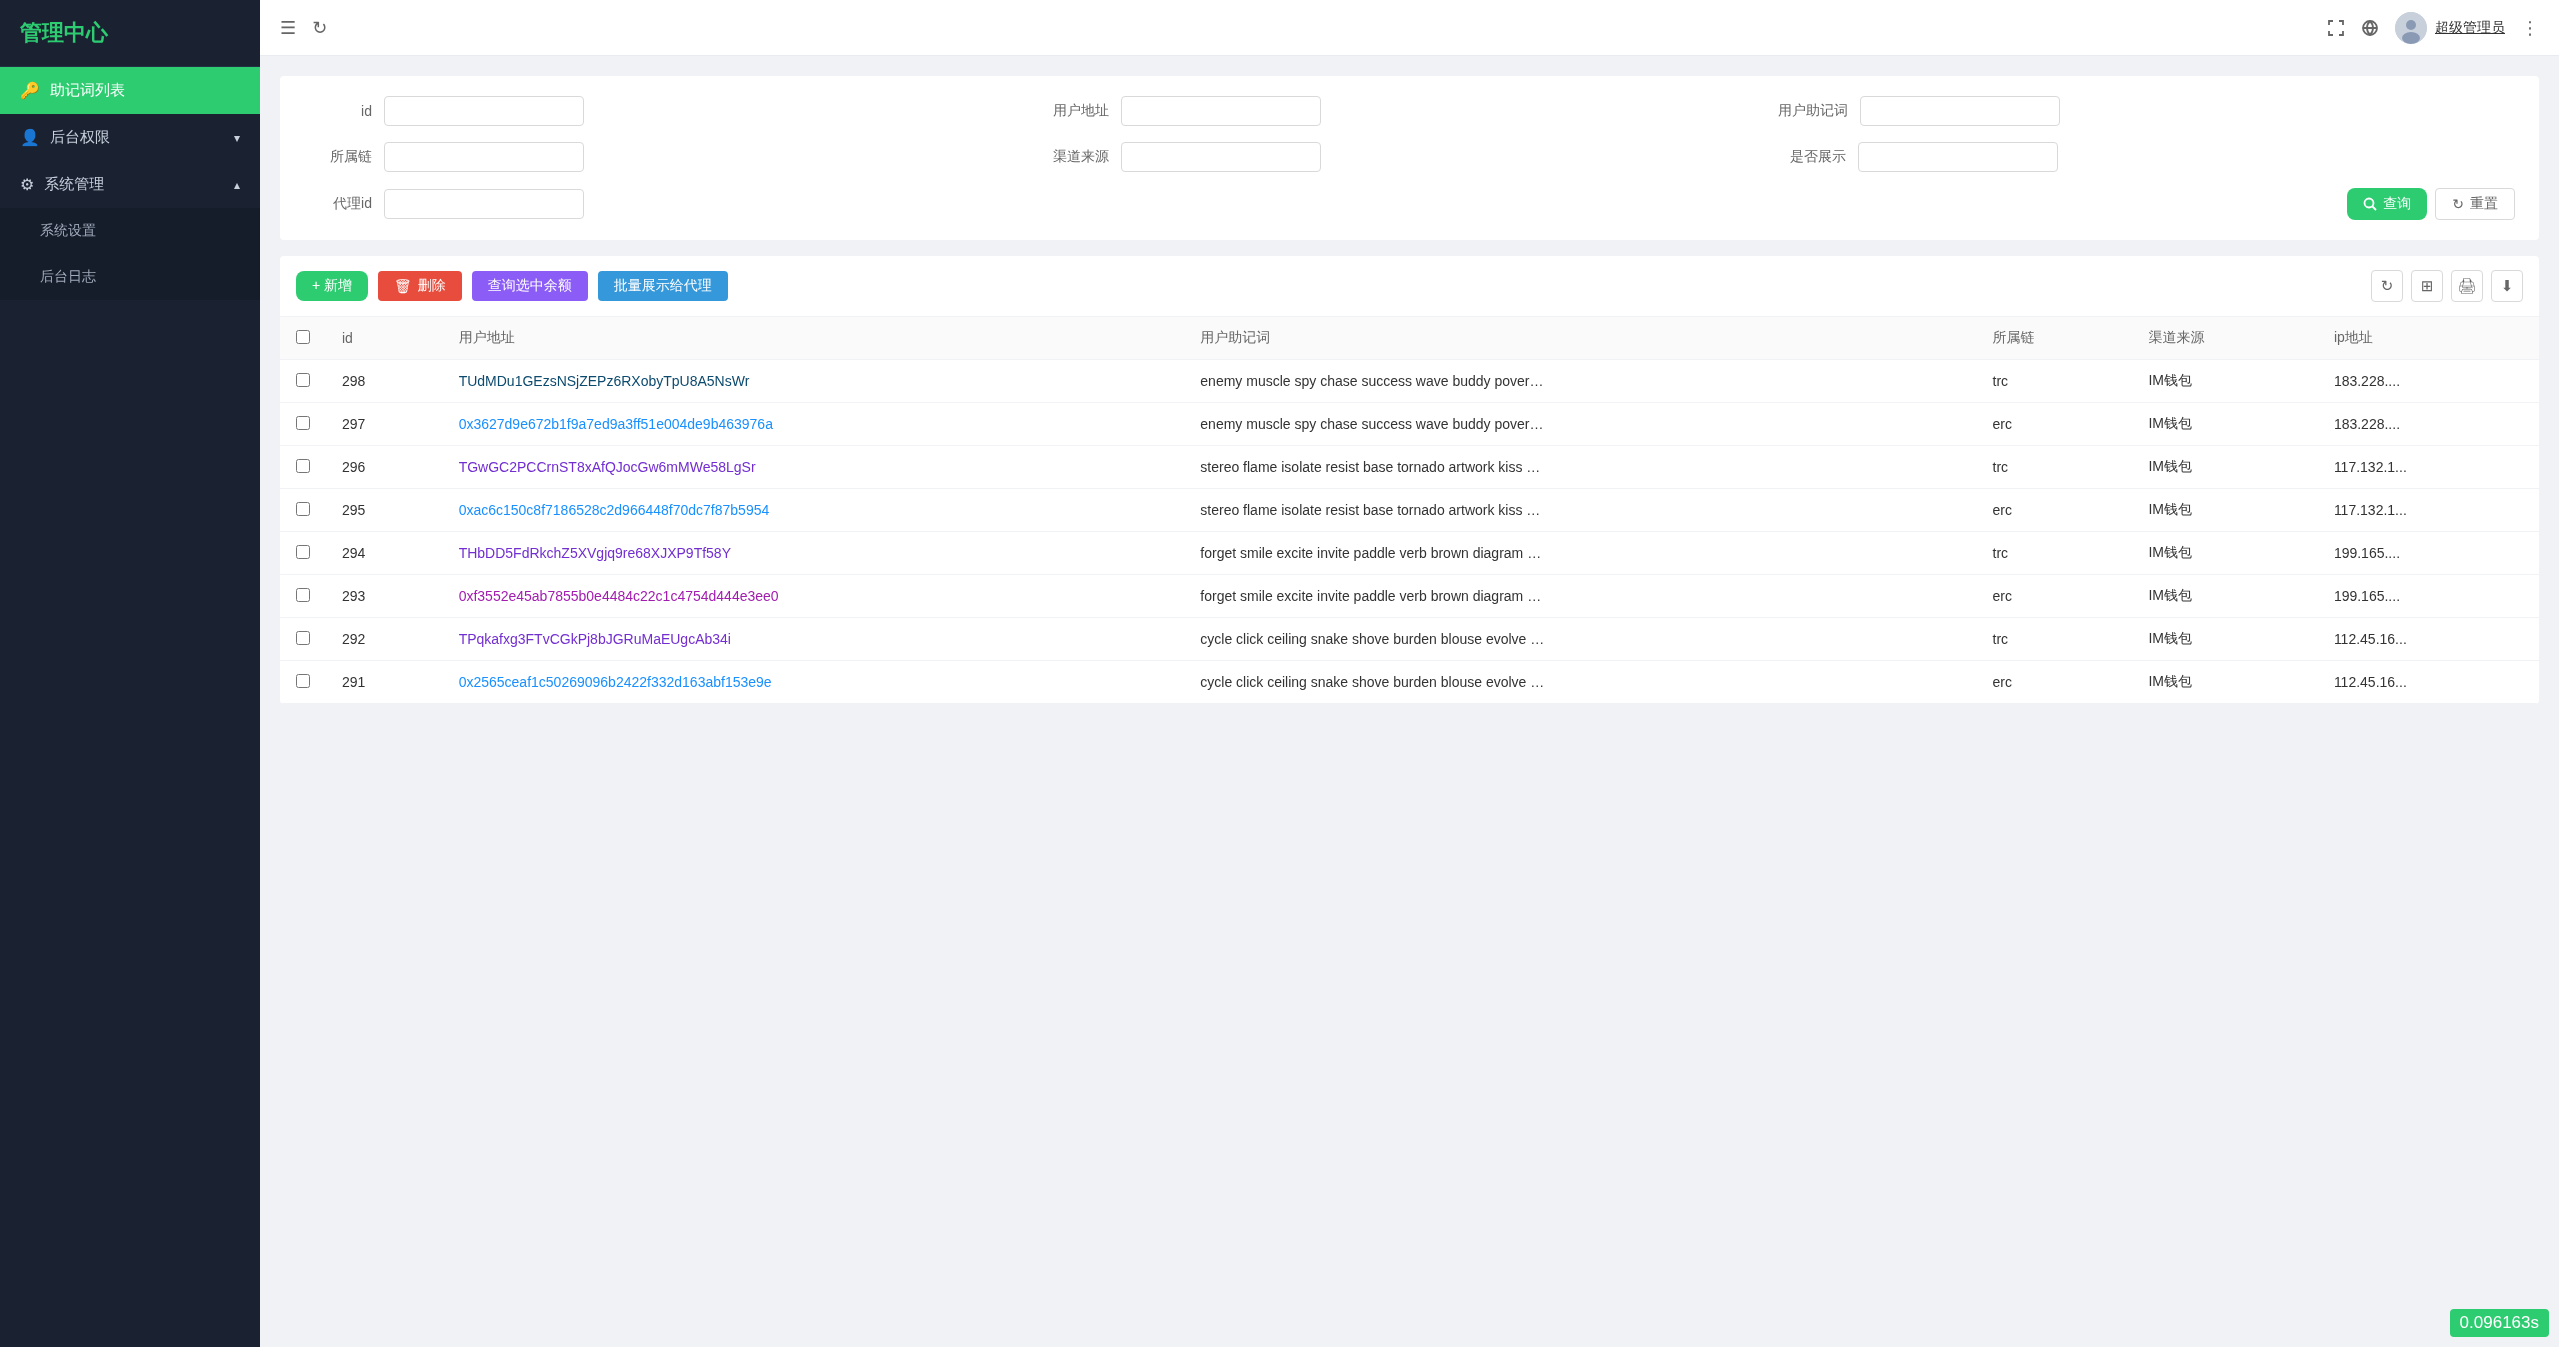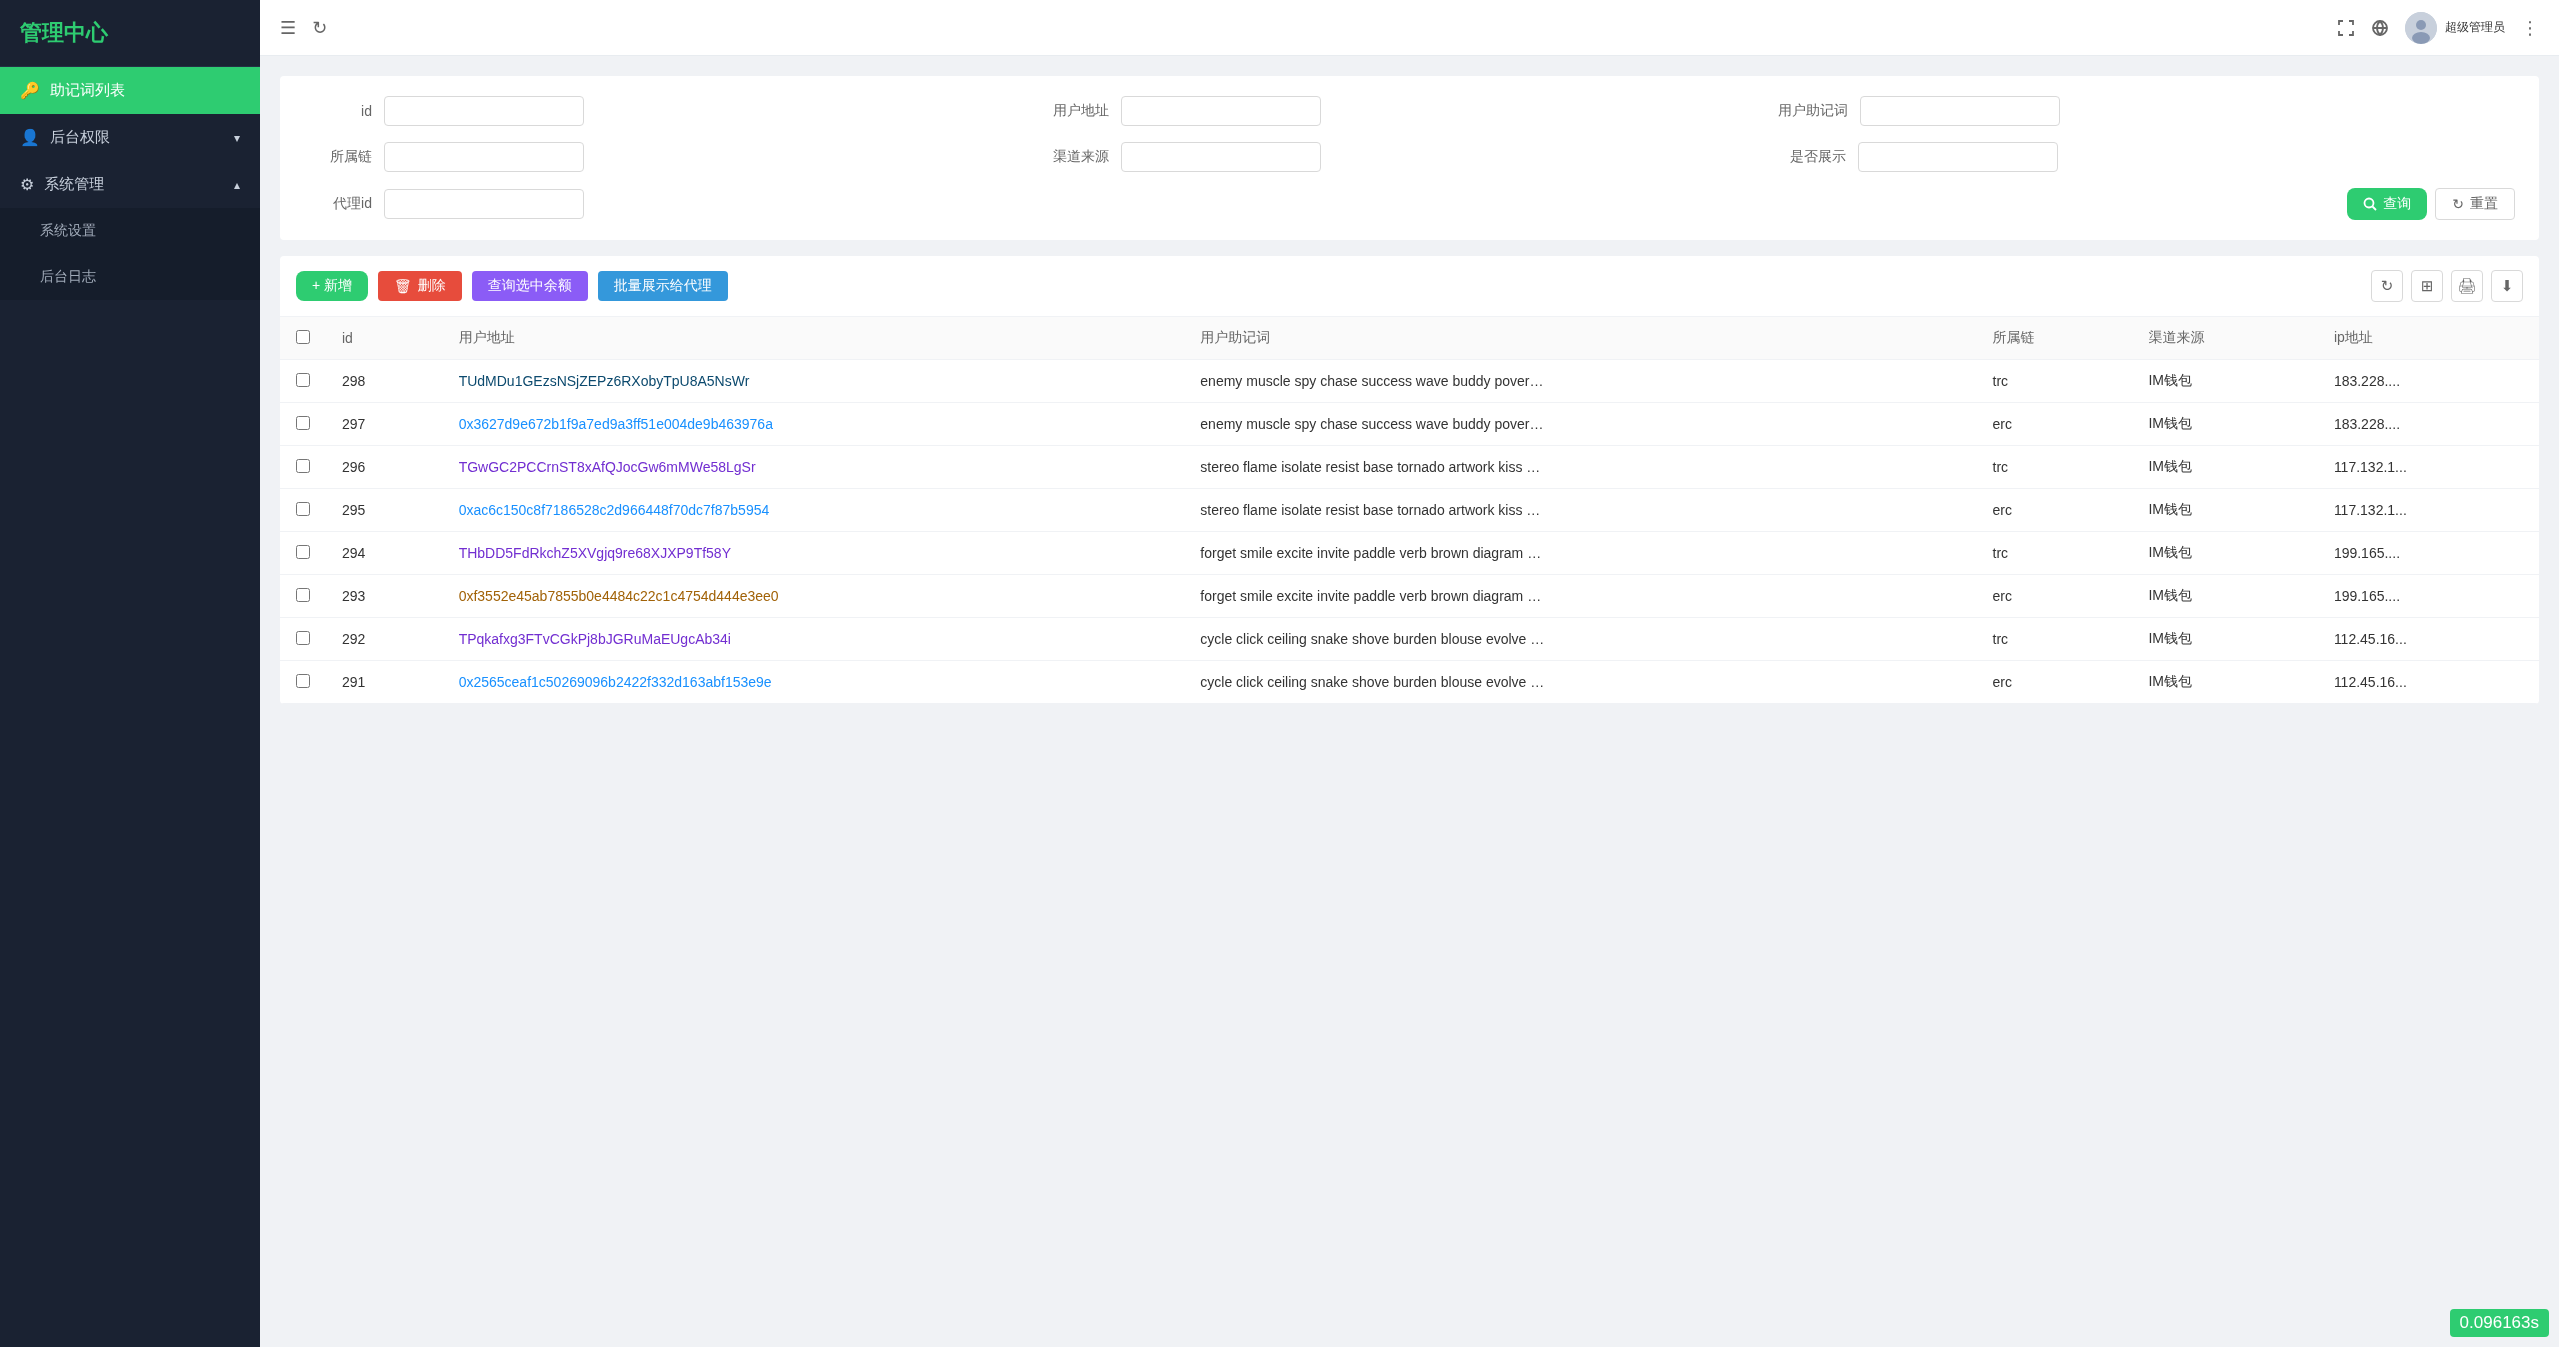--- a/index.html
+++ b/index.html
@@ -19,21 +19,21 @@
     
     .main { flex: 1; display: flex; flex-direction: column; overflow: hidden; }
 
     
     .header { background: #fff; height: 56px; display: flex; align-items: center; padding: 0 20px; border-bottom: 1px solid #e8ecf0; gap: 16px; }
     .header-left { display: flex; align-items: center; gap: 16px; }
     .header-right { margin-left: auto; display: flex; align-items: center; gap: 16px; }
     .header-icon { cursor: pointer; color: #666; font-size: 18px; display: flex; align-items: center; }
     .user-info { display: flex; align-items: center; gap: 8px; cursor: pointer; }
     .user-avatar { width: 32px; height: 32px; border-radius: 50%; background: #c8d0dc; display: flex; align-items: center; justify-content: center; overflow: hidden; }
-    .user-name { color: #333; font-size: 12px; }
+    .user-name { color: #333; font-size: 14px; text-decoration: underline; }
 
     
     .content { flex: 1; overflow-y: auto; padding: 20px; }
 
     
     .search-card { background: #fff; border-radius: 4px; padding: 20px 24px; margin-bottom: 16px; }
     .search-row { display: flex; align-items: center; margin-bottom: 16px; gap: 0; }
     .search-row:last-child { margin-bottom: 0; }
     .search-field { display: flex; align-items: center; flex: 1; }
     .search-label { color: #666; font-size: 14px; text-align: right; min-width: 80px; padding-right: 12px; }
@@ -278,21 +278,21 @@
     <td>forget smile excite invite paddle verb brown diagram …</td>
     <td>trc</td>
     <td>IM钱包</td>
     <td>199.165....</td>
   </tr>
               <tr>
     <td class="checkbox-cell">
       <input type="checkbox" style="">
     </td>
     <td>293</td>
-    <td class="td-link" style="color:#a16207">0xf3552e45ab7855b0e4484c22c1c4754d444e3ee0</td>
+    <td class="td-link" style="color:#a21caf">0xf3552e45ab7855b0e4484c22c1c4754d444e3ee0</td>
     <td>forget smile excite invite paddle verb brown diagram …</td>
     <td>erc</td>
     <td>IM钱包</td>
     <td>199.165....</td>
   </tr>
               <tr>
     <td class="checkbox-cell">
       <input type="checkbox" style="">
     </td>
     <td>292</td>

